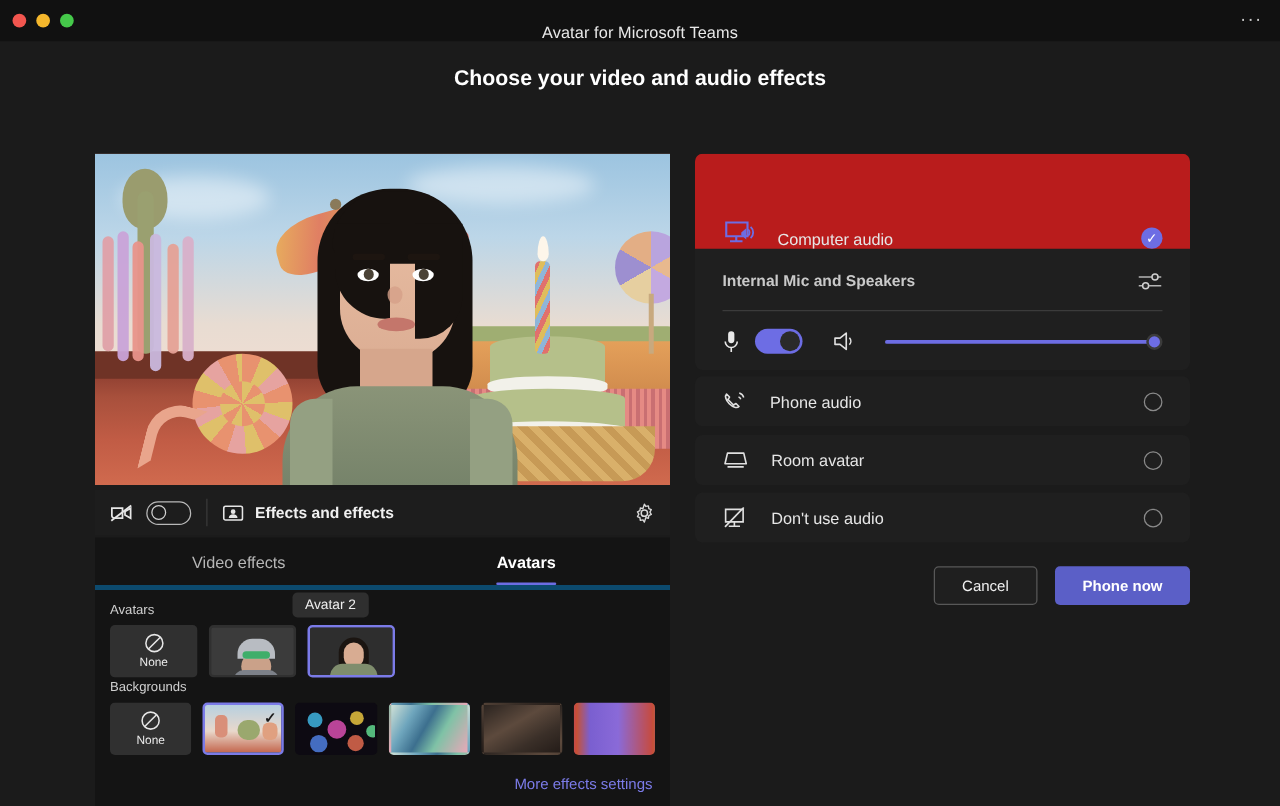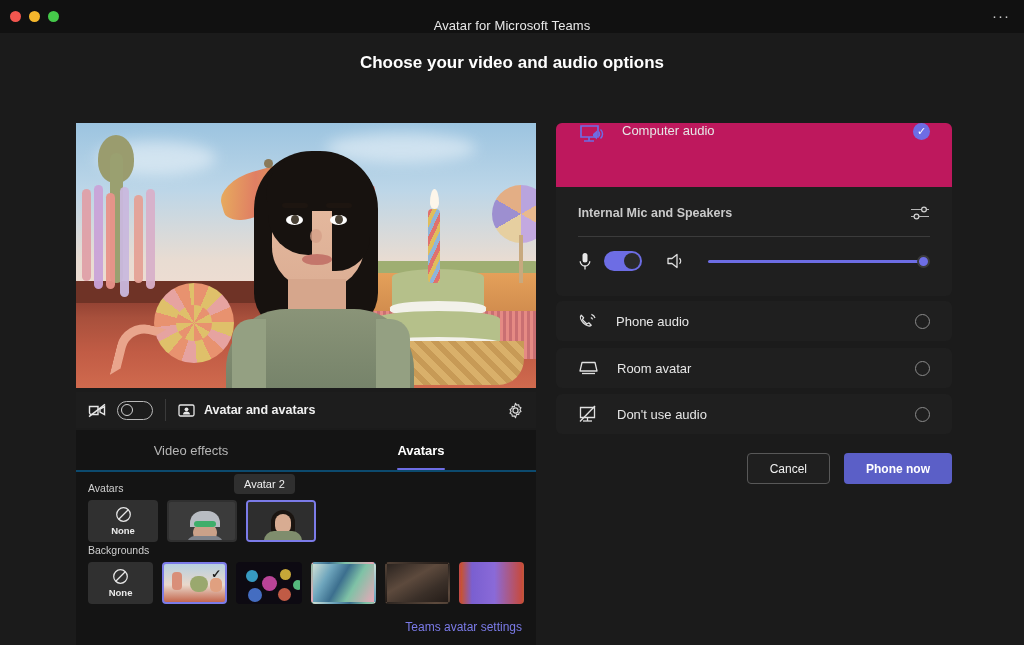--- a/index.html
+++ b/index.html
@@ -217,21 +217,21 @@
   }
   .tb-sep {
     width: 1px; height: 22px; background: #3a3a3a; margin: 0 12px;
   }
   .tb-label { color: #f0f0f0; font-size: 12.5px; font-weight: bold; margin-left: 9px; }
   .tb-gear { margin-left: auto; }
 
   
   .tabs {
     position: absolute; left: 76px; top: 430px; width: 460px; height: 42px;
-    background: #141414; border-bottom: 2px solid #0c4a6e;
+    background: #141414; border-bottom: 4px solid #0c4a6e;
     display: flex; align-items: center;
   }
   .tab {
     flex: 1; text-align: center; font-size: 13px; color: #b6b6b6;
     height: 100%; display: flex; align-items: center; justify-content: center;
     position: relative;
   }
   .tab.active { color: #ffffff; font-weight: bold; }
   .tab.active::after {
     content: ""; position: absolute; bottom: 0; left: 50%;
@@ -246,21 +246,21 @@
   }
   .fx-section-label { color: #cfcfcf; font-size: 10.5px; margin-bottom: 6px; }
   .row { display: flex; gap: 9px; }
   .thumb {
     width: 70px; height: 42px; border-radius: 4px; background: #303030;
     display: flex; flex-direction: column; align-items: center;
     justify-content: center; gap: 2px; overflow: hidden; position: relative;
     border: 2px solid transparent;
   }
   .thumb.selected { border-color: #7b7be8; }
-  .thumb-label { color: #eaeaea; font-size: 9.5px; font-weight: bold; }
+  .thumb-label { color: #eaeaea; font-size: 9.5px; font-weight: normal; }
   .bg-thumb { width: 72px; height: 42px; }
   .tooltip {
     position: absolute; left: 158px; top: 2px;
     background: #2f2f2f; color: #eeeeee; font-size: 11px;
     padding: 4px 10px; border-radius: 4px; z-index: 5;
   }
   .more-link {
     position: absolute; right: 14px; bottom: 11px;
     color: #7b7be8; font-size: 12px;
   }
@@ -291,21 +291,21 @@
     font-weight: bold;
   }
 
   
   .audio-card {
     position: absolute; left: 556px; width: 396px;
     background: #1f1f1f; border-radius: 6px;
   }
   .audio-main { top: 123px; height: 173px; overflow: hidden; }
   .audio-row-sel {
-    height: 64px; background: #be185d; display: flex; align-items: flex-start;
+    height: 76px; background: #b91c1c; display: flex; align-items: flex-end;
     padding: 0 22px;
   }
   .audio-settings { padding: 17px 22px 0 22px; font-weight: bold; }
   .dev-line { display: flex; align-items: center; }
   .dev-name { color: #c9c9c9; font-size: 12.5px; }
   .dev-tune { margin-left: auto; }
   .divider { height: 1px; background: #3b3b3b; margin: 14px 0 0 0; }
   .ctrl-line { display: flex; align-items: center; margin-top: 14px; }
   .toggle-mic {
     width: 38px; height: 20px; background: #6d6de4; border-radius: 11px;
@@ -359,21 +359,21 @@
 <div class="titlebar">
   <div class="traffic">
     <span class="dot red"></span>
     <span class="dot yellow"></span>
     <span class="dot green"></span>
   </div>
   <div class="win-title">Avatar for Microsoft Teams</div>
   <div class="ellipsis">···</div>
 </div>
 
-<div class="heading">Choose your video and audio options</div>
+<div class="heading">Choose your video and audio effects</div>
 
 <div class="preview">
   <div class="sky"></div>
   <div class="cloud" style="left:20px;top:18px;width:120px;height:34px;"></div>
   <div class="cloud" style="left:250px;top:10px;width:150px;height:30px;"></div>
   <div class="table"></div>
   <div class="table-edge"></div>
 
   <div class="pole-top"></div>
   <div class="pole"></div>
@@ -443,21 +443,21 @@
     <div class="knob"></div>
   </div>
   <div class="tb-sep"></div>
   <span>
     <svg width="17" height="15" viewBox="0 0 17 15">
       <rect x="1" y="2" width="15" height="11" rx="1.5" fill="none" stroke="#e6e6e6" stroke-width="1.3"></rect>
       <circle cx="8.5" cy="6.3" r="1.9" fill="#e6e6e6"></circle>
       <path d="M5 11.4c0-2 1.6-3 3.5-3s3.5 1 3.5 3z" fill="#e6e6e6"></path>
     </svg>
   </span>
-  <span class="tb-label">Avatar and avatars</span>
+  <span class="tb-label">Effects and effects</span>
   <span class="tb-gear">
     <svg width="17" height="17" viewBox="0 0 20 20">
       <circle cx="10" cy="10" r="3" fill="none" stroke="#d8d8d8" stroke-width="1.4"></circle>
       <path d="M10 1.5l1.3 2.2 2.5-.5.4 2.5 2.3 1.1-1.3 2.2 1.3 2.2-2.3 1.1-.4 2.5-2.5-.5L10 18.5 8.7 16.3l-2.5.5-.4-2.5-2.3-1.1 1.3-2.2L3.5 8.8l2.3-1.1.4-2.5 2.5.5z" fill="none" stroke="#d8d8d8" stroke-width="1.3" stroke-linejoin="round"></path>
     </svg>
   </span>
 </div>
 
 <div class="tabs">
   <div class="tab">Video effects</div>
@@ -524,21 +524,21 @@
       <i style="left:10px;top:24px;width:14px;height:14px;background:#4f7fe0;"></i>
       <i style="left:40px;top:24px;width:13px;height:13px;background:#e06a4f;"></i>
       <i style="left:55px;top:16px;width:10px;height:10px;background:#62d88f;"></i>
     </div>
 
     <div class="thumb bg-thumb bg-abstract"></div>
     <div class="thumb bg-thumb bg-room"></div>
     <div class="thumb bg-thumb bg-purple"></div>
   </div>
 
-  <div class="more-link">Teams avatar settings</div>
+  <div class="more-link">More effects settings</div>
 </div>
 
 <div class="audio-card audio-main">
   <div class="audio-row-sel">
     <span>
       <svg width="26" height="24" viewBox="0 0 26 24">
         <path d="M3 3h17v11H3z" fill="none" stroke="#6d6de4" stroke-width="1.7"></path>
         <line x1="11" y1="14" x2="11" y2="18" stroke="#6d6de4" stroke-width="1.7"></line>
         <line x1="6" y1="18" x2="16" y2="18" stroke="#6d6de4" stroke-width="1.7"></line>
         <path d="M15 11l4-3.4v9L15 13z" fill="#6d6de4"></path>

